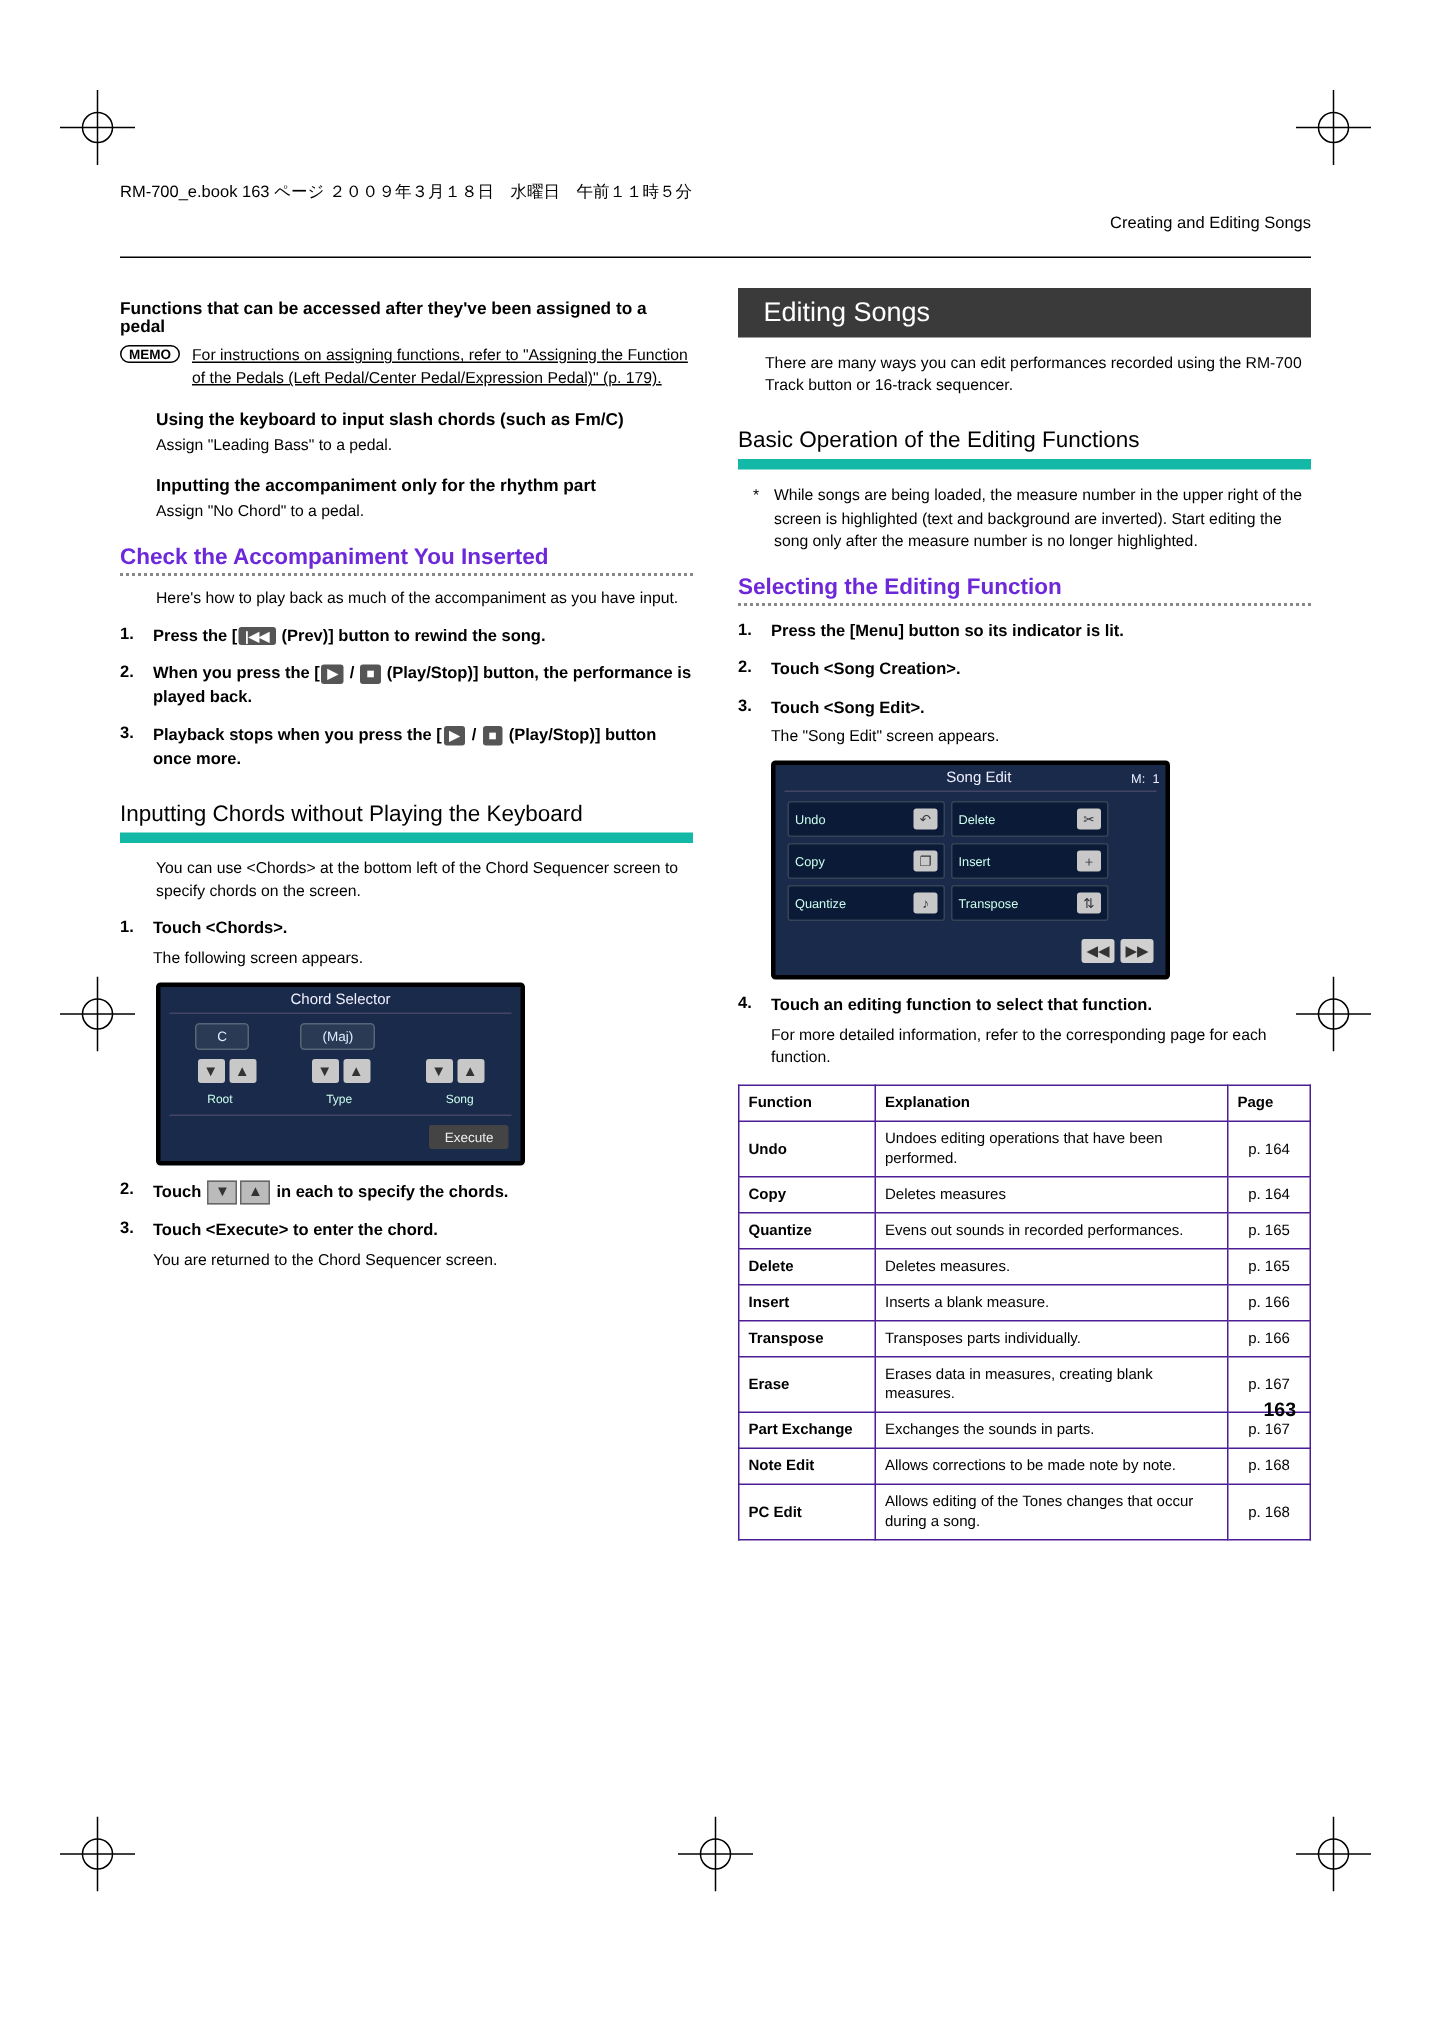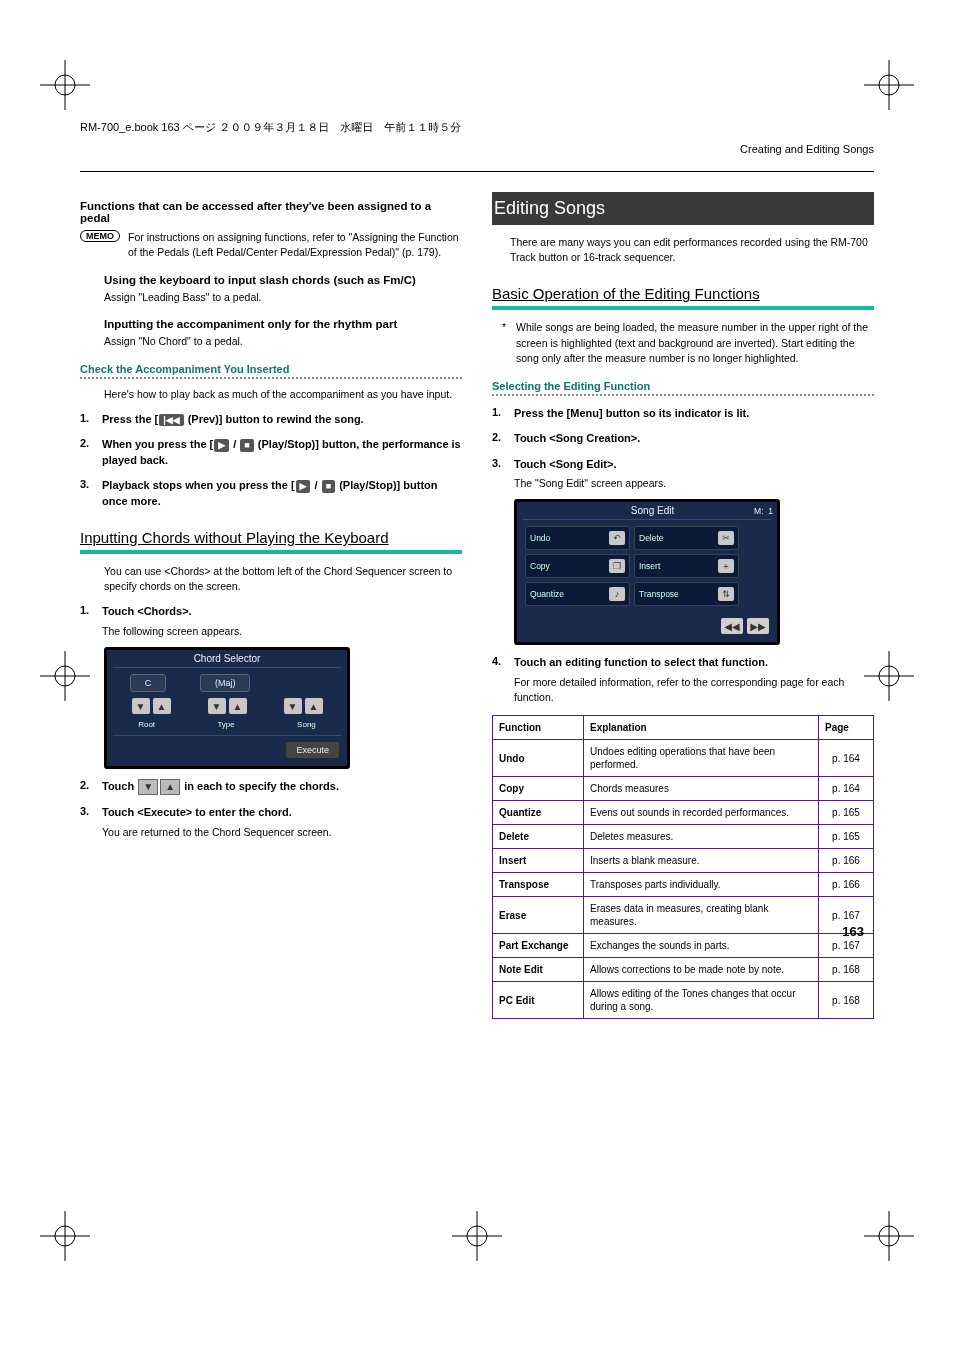--- a/index.html
+++ b/index.html
@@ -36,60 +36,60 @@
   }
   .col {
     flex: 1;
     min-width: 0;
   }
   h3.section-black {
     background: #3a3a3a;
     color: #fff;
     font-size: 18px;
     font-weight: normal;
-    padding: 6px 2px;
+    padding: 6px 17px;
     margin: 0 0 10px 0;
   }
   h3.section-plain {
     font-size: 15px;
     font-weight: normal;
-    border-bottom: 4px solid #14b8a6;
+    border-bottom: 7px solid #14b8a6;
     padding-bottom: 4px;
     margin: 20px 0 10px 0;
-    text-decoration: underline;
   }
   .subhead-bold {
     font-weight: bold;
     font-size: 11.5px;
     margin: 8px 0 4px 0;
   }
   .subhead-red {
     font-weight: bold;
-    color: #0f766e;
-    font-size: 11px;
+    color: #6d28d9;
+    font-size: 15px;
     margin: 14px 0 2px 0;
   }
   .dotted {
     border-top: 2px dotted #888;
     margin: 2px 0 8px 0;
   }
   .memo-badge {
     display: inline-block;
     border: 1.5px solid #000;
     border-radius: 8px;
     font-size: 9px;
     font-weight: bold;
     padding: 0 5px;
     margin-right: 4px;
     vertical-align: top;
   }
   .indented {
     margin-left: 24px;
     font-size: 10.5px;
     line-height: 1.45;
+    text-decoration: underline;
   }
   .body-text {
     font-size: 10.5px;
     line-height: 1.45;
     margin: 4px 0 4px 24px;
   }
   .step {
     display: flex;
     margin: 10px 0 4px 0;
     font-size: 11px;
@@ -489,21 +489,21 @@
           </tr>
         </thead>
         <tbody>
           <tr>
               <td>Undo</td>
               <td>Undoes editing operations that have been performed.</td>
               <td>p. 164</td>
             </tr>
           <tr>
               <td>Copy</td>
-              <td>Chords measures</td>
+              <td>Deletes measures</td>
               <td>p. 164</td>
             </tr>
           <tr>
               <td>Quantize</td>
               <td>Evens out sounds in recorded performances.</td>
               <td>p. 165</td>
             </tr>
           <tr>
               <td>Delete</td>
               <td>Deletes measures.</td>

